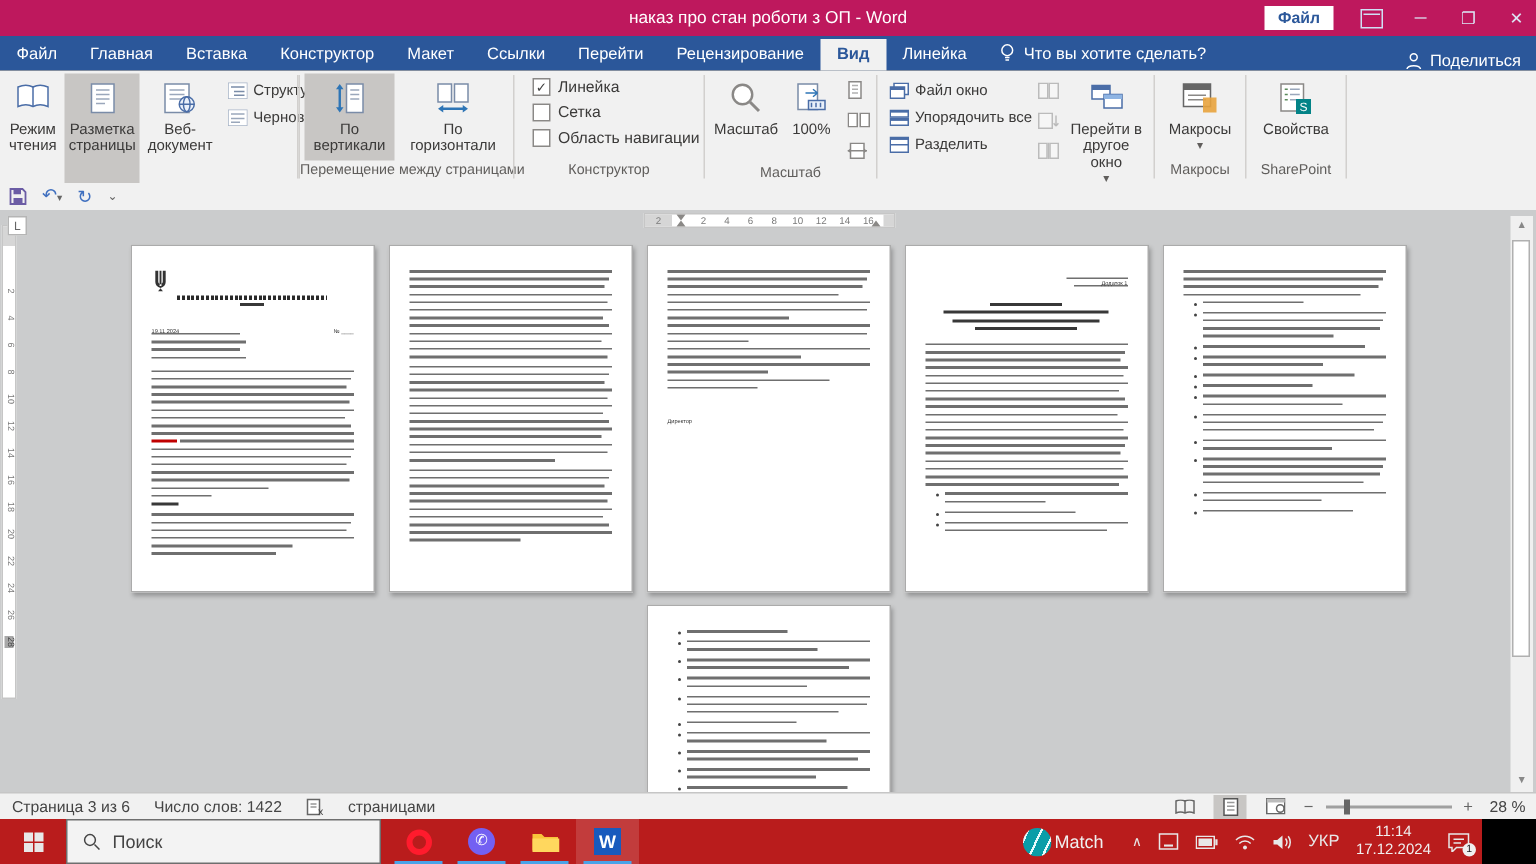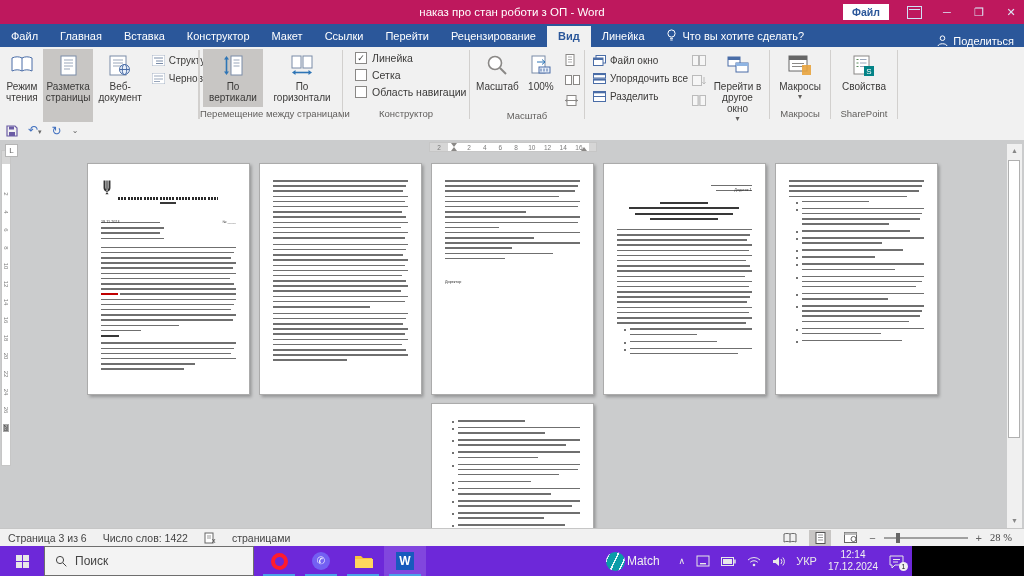--- a/index.html
+++ b/index.html
@@ -105,21 +105,21 @@
              border-top:1px solid #c6c6c6;display:flex;align-items:center;font-size:10.5px;color:#444;box-sizing:border-box;}
   #sb-left{display:flex;align-items:center;gap:16px;padding-left:8px;}
   #sb-right{position:absolute;right:4px;display:flex;align-items:center;gap:8px;}
   .viewbtn{width:22px;height:16px;display:flex;align-items:center;justify-content:center;}
   .viewbtn.sel{background:#c8c6c4;}
   #zoomtrack{position:relative;width:84px;height:2px;background:#a0a0a0;}
   #zoomthumb{position:absolute;left:15%;top:-4px;width:4px;height:10px;background:#666;}
   .zbtn{color:#666;font-size:11px;}
 
   
-  #taskbar{position:absolute;left:0;top:546px;width:912px;height:30px;background:#6d28d9;}
+  #taskbar{position:absolute;left:0;top:546px;width:988px;height:30px;background:#b91c1c;}
   #startbtn{position:absolute;left:0;top:0;width:44px;height:30px;display:flex;align-items:center;justify-content:center;}
   .winlogo{display:grid;grid-template-columns:6px 6px;grid-template-rows:6px 6px;gap:1px;}
   .winlogo span{background:#e8e8e8;}
   #tsearch{position:absolute;left:44px;top:0;width:210px;height:30px;background:#f3f3f3;border:1px solid #6e6e6e;
            box-sizing:border-box;display:flex;align-items:center;gap:8px;padding-left:10px;color:#444;font-size:12px;}
   .tapp{position:absolute;top:0;width:42px;height:30px;display:flex;align-items:center;justify-content:center;}
   .tapp .under{position:absolute;left:5px;right:5px;bottom:0;height:2.5px;background:#4aa3e8;}
   #app-word{background:rgba(255,255,255,.14);}
   #tray{position:absolute;right:0;top:0;height:30px;display:flex;align-items:center;gap:11px;padding-right:8px;color:#e8e8e8;}
   #match{display:flex;align-items:center;gap:2px;margin-right:8px;font-size:12px;color:#f0f0f0;justify-content:flex-end;}
@@ -929,21 +929,21 @@
             <rect x="0.5" y="0.5" width="12" height="10" fill="#fff" stroke="#666"></rect>
             <rect x="0.5" y="0.5" width="12" height="2.5" fill="#bbb"></rect>
             <circle cx="9.5" cy="7" r="2.5" fill="none" stroke="#666"></circle>
           </svg>
       </span>
       <span class="zbtn">−</span>
       <span id="zoomtrack">
           <span id="zoomthumb"></span>
         </span>
       <span class="zbtn">+</span>
-      <span style="min-width:30px;text-align:left;font-family:Liberation Serif, serif;">28 %</span>
+      <span style="min-width:30px;text-align:center;">28 %</span>
     </div>
   </div>
 
   <div id="taskbar">
     <div id="startbtn">
       <span class="winlogo">
           <span></span>
           <span></span>
           <span></span>
           <span></span>
@@ -1006,21 +1006,21 @@
           </svg>
       </span>
       <span class="trayico">
         <svg width="13" height="11" viewBox="0 0 13 11">
             <path d="M1 4h2.5L7 1v9L3.5 7H1z" fill="#e8e8e8"></path>
             <path d="M9 3a4 4 0 0 1 0 5M10.8 1.5a6.5 6.5 0 0 1 0 8" fill="none" stroke="#e8e8e8"></path>
           </svg>
       </span>
       <span style="font-size:11px;">УКР</span>
       <span id="clock">
-        <span style="display:block;">12:14</span>
+        <span style="display:block;">11:14</span>
         <span style="display:block;">17.12.2024</span>
       </span>
       <span id="notif" class="trayico">
         <svg width="15" height="13" viewBox="0 0 15 13">
             <path d="M1 1h13v9H6l-3 3v-3H1z" fill="none" stroke="#e8e8e8"></path>
             <g stroke="#e8e8e8">
               <line x1="4" y1="4.5" x2="11" y2="4.5"></line>
               <line x1="4" y1="7" x2="9" y2="7"></line>
             </g>
           </svg>

